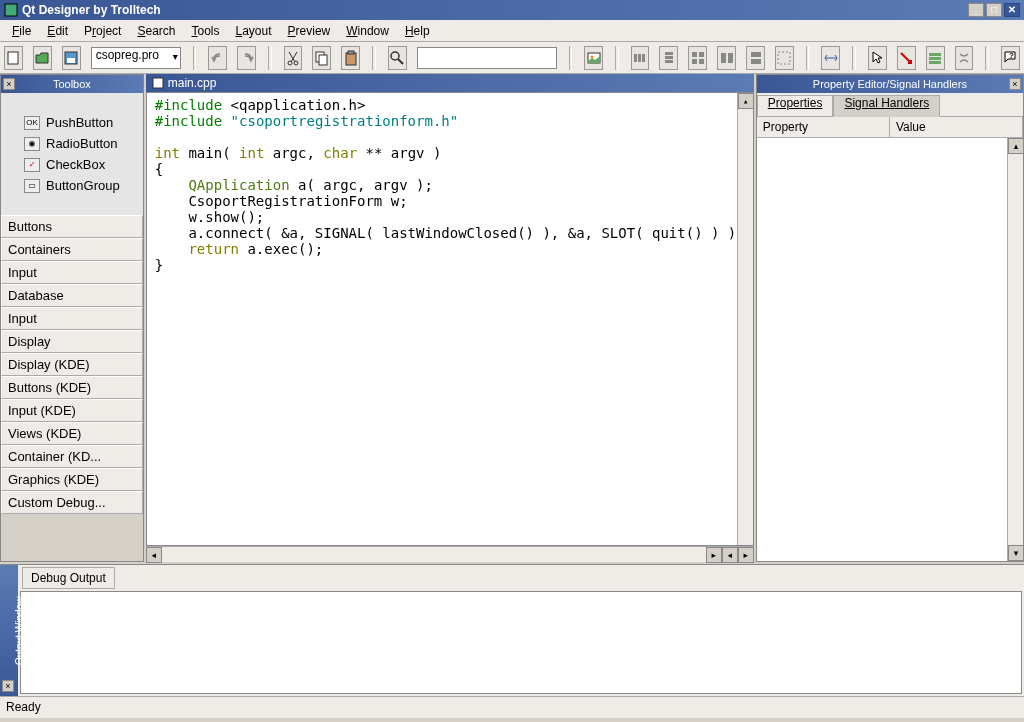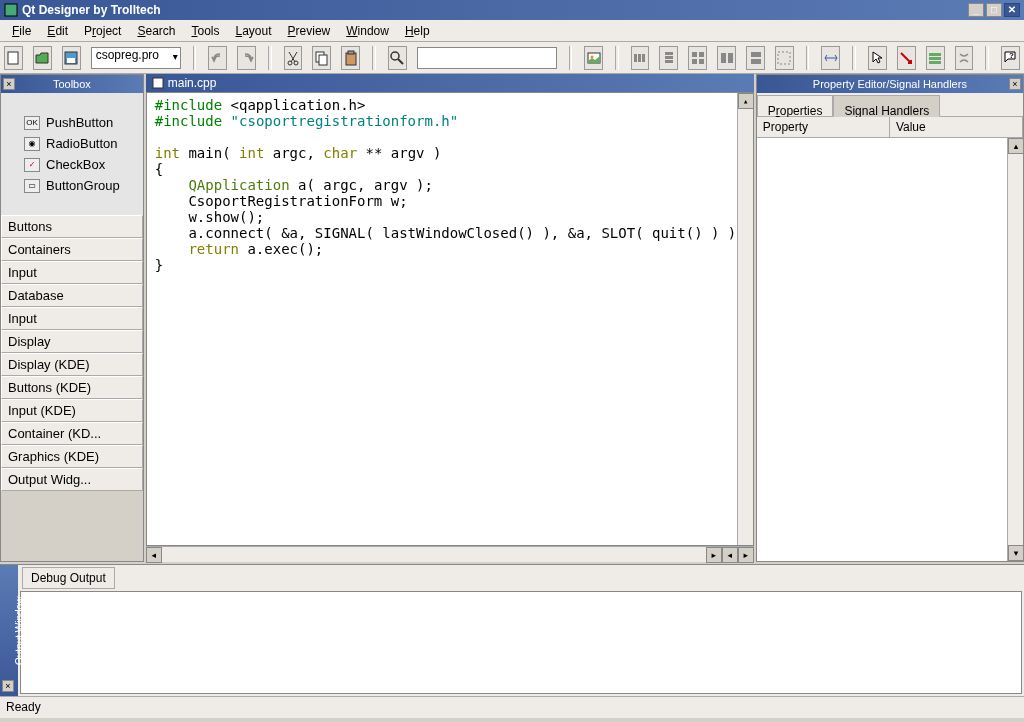--- a/index.html
+++ b/index.html
@@ -41,21 +41,21 @@
 .editor-scrollbar-h { height: 16px; background: #efebe7; border-top: 1px solid #aaa; display: flex; }
 .scroll-btn { width: 16px; height: 16px; background: #d4d0c8; border: 1px solid #888; font-size: 9px; text-align: center; line-height: 14px; }
 
 .kw-green { color: #008000; }
 .kw-olive { color: #808000; }
 .kw-purple { color: #4d7c0f; }
 .str-teal { color: #008080; }
 
 .prop-panel { width: 340px; display: flex; flex-direction: column; border: 1px solid #888; }
 .prop-tabs { display: flex; background: #efebe7; height: 24px; border-bottom: 1px solid #aaa; }
-.prop-tab { padding: 8px 10px; border: 1px solid #aaa; border-bottom: none; background: #efebe7; cursor: pointer; font-size: 12px; margin-top: 2px; }
+.prop-tab { padding: 0 10px; border: 1px solid #aaa; border-bottom: none; background: #efebe7; cursor: pointer; font-size: 12px; margin-top: 2px; text-decoration: underline; }
 .prop-tab.active { background: #d4d0c8; border-bottom: 1px solid #d4d0c8; margin-bottom: -1px; }
 .prop-header { display: flex; background: #efebe7; border-bottom: 1px solid #aaa; }
 .prop-header-cell { flex: 1; padding: 3px 6px; border-right: 1px solid #aaa; font-size: 12px; }
 .prop-body { flex: 1; background: white; position: relative; }
 .prop-scroll { position: absolute; right: 0; top: 0; bottom: 0; width: 16px; background: #efebe7; border-left: 1px solid #aaa; display: flex; flex-direction: column; justify-content: space-between; }
 
 .output-window { height: 132px; display: flex; border-top: 1px solid #888; margin-top: 2px; }
 .output-side { width: 18px; background: linear-gradient(to bottom, #3a5795, #5b7bb5); writing-mode: vertical-rl; transform: rotate(180deg); color: white; font-size: 10px; text-align: center; padding: 4px 2px; position: relative; }
 .output-side-close { writing-mode: horizontal-tb; transform: rotate(180deg); width: 12px; height: 12px; background: #d4d0c8; border: 1px solid #888; font-size: 9px; color: black; margin-bottom: 4px; }
 .output-main { flex: 1; background: #efebe7; display: flex; flex-direction: column; }
@@ -263,23 +263,24 @@
     </div>
     <div class="toolbox-section">Buttons</div>
     <div class="toolbox-section">Containers</div>
     <div class="toolbox-section">Input</div>
     <div class="toolbox-section">Database</div>
     <div class="toolbox-section">Input</div>
     <div class="toolbox-section">Display</div>
     <div class="toolbox-section">Display (KDE)</div>
     <div class="toolbox-section">Buttons (KDE)</div>
     <div class="toolbox-section">Input (KDE)</div>
+    <div class="toolbox-section">Views (KDE)</div>
     <div class="toolbox-section">Container (KD...</div>
     <div class="toolbox-section">Graphics (KDE)</div>
-    <div class="toolbox-section">Output Widg...</div>
+    <div class="toolbox-section">Custom Debug...</div>
   </div>
 
   <div class="editor-area">
     <div class="editor-tab">
       <span>
           <svg width="12" height="12">
             <rect x="1" y="1" width="10" height="10" fill="#fff" stroke="#333"></rect>
           </svg>
         </span>
       <span>main.cpp</span>

